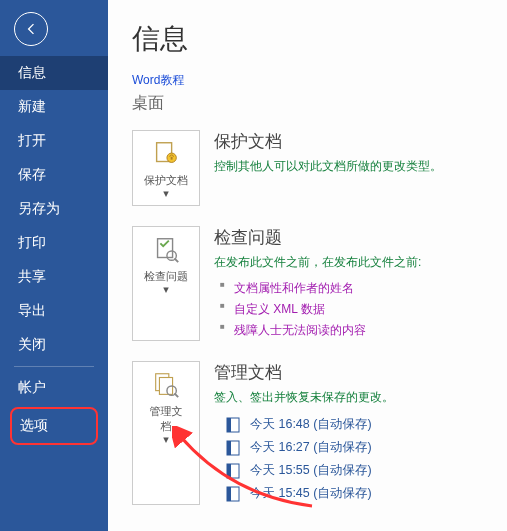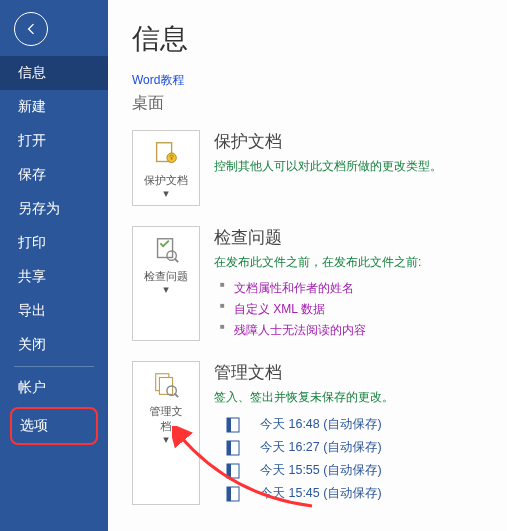--- a/index.html
+++ b/index.html
@@ -22,21 +22,21 @@
   .tile svg { width: 30px; height: 30px; }
   .tile-lbl { font-size: 11px; color: #555; margin-top: 4px; text-align: center; }
   .tile-arrow { font-size: 11px; color: #555; line-height: 1; }
   .info { flex: 1; }
   .sec-head { font-size: 17px; color: #444; margin-bottom: 4px; }
   .desc { font-size: 12px; color: #15803d; line-height: 1.6; margin-bottom: 6px; }
   .bullets { list-style: none; }
   .bullets li { font-size: 12px; color: #a21caf; padding: 2px 0 2px 20px; position: relative; }
   .bullets li::before { content: "■"; position: absolute; left: 6px; top: 2px; font-size: 8px; color: #888; }
   .versions { list-style: none; }
-  .versions li { display: flex; align-items: center; gap: 20px; font-size: 12.5px; color: #2b579a; padding: 3px 12px; cursor: pointer; }
+  .versions li { display: flex; align-items: center; gap: 10px; font-size: 12.5px; color: #2b579a; padding: 3px 12px; cursor: pointer; }
   .doc-ico { width: 14px; height: 16px; }
   .arrow-ann { position: absolute; left: 64px; top: 426px; pointer-events: none; }
 </style>
 </head>
 <body>
 
 <div class="app">
   <div class="sidebar">
     <div class="back-btn">
       <svg viewBox="0 0 24 24">

